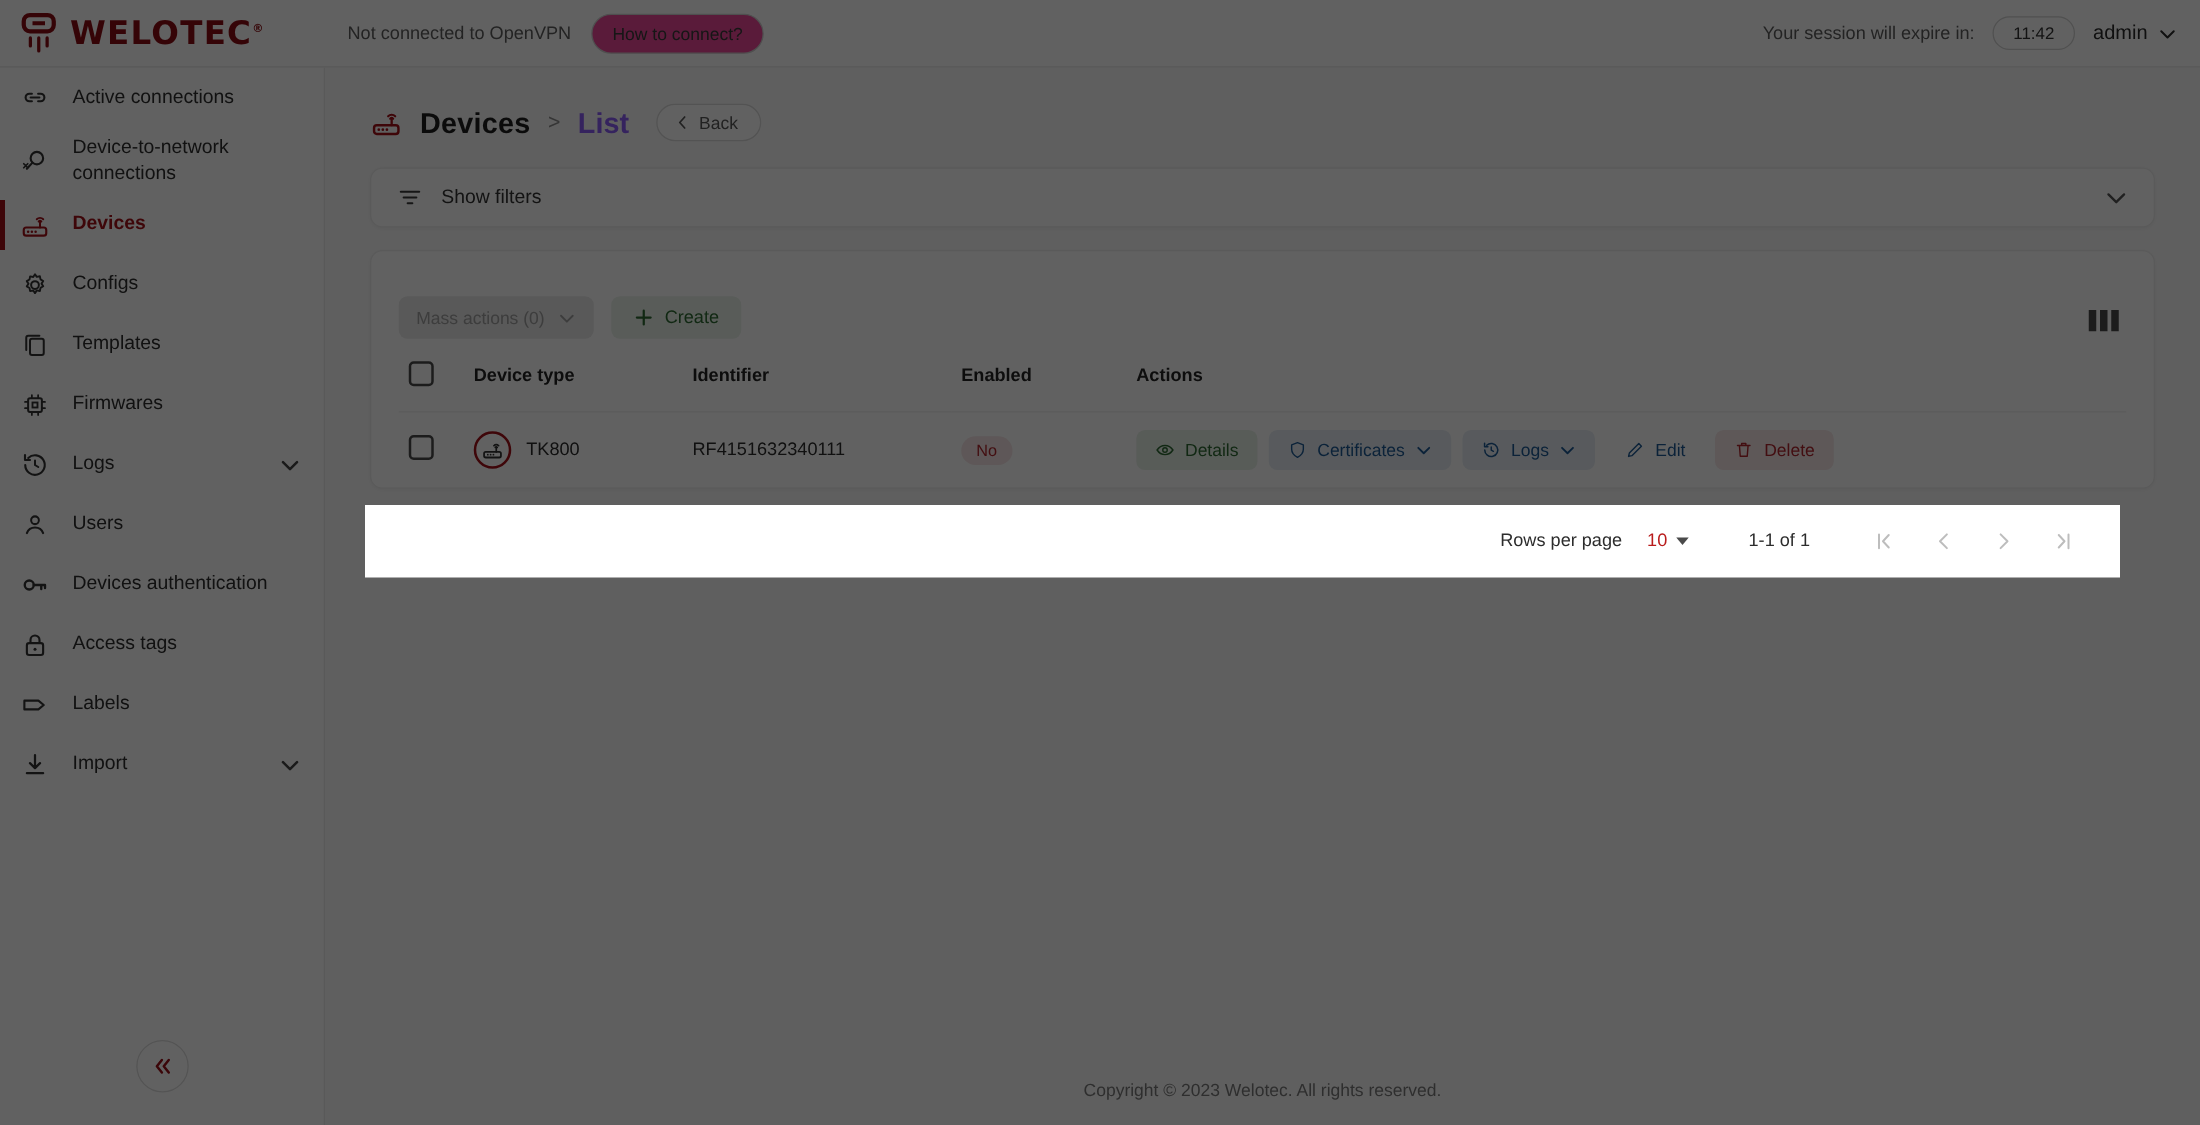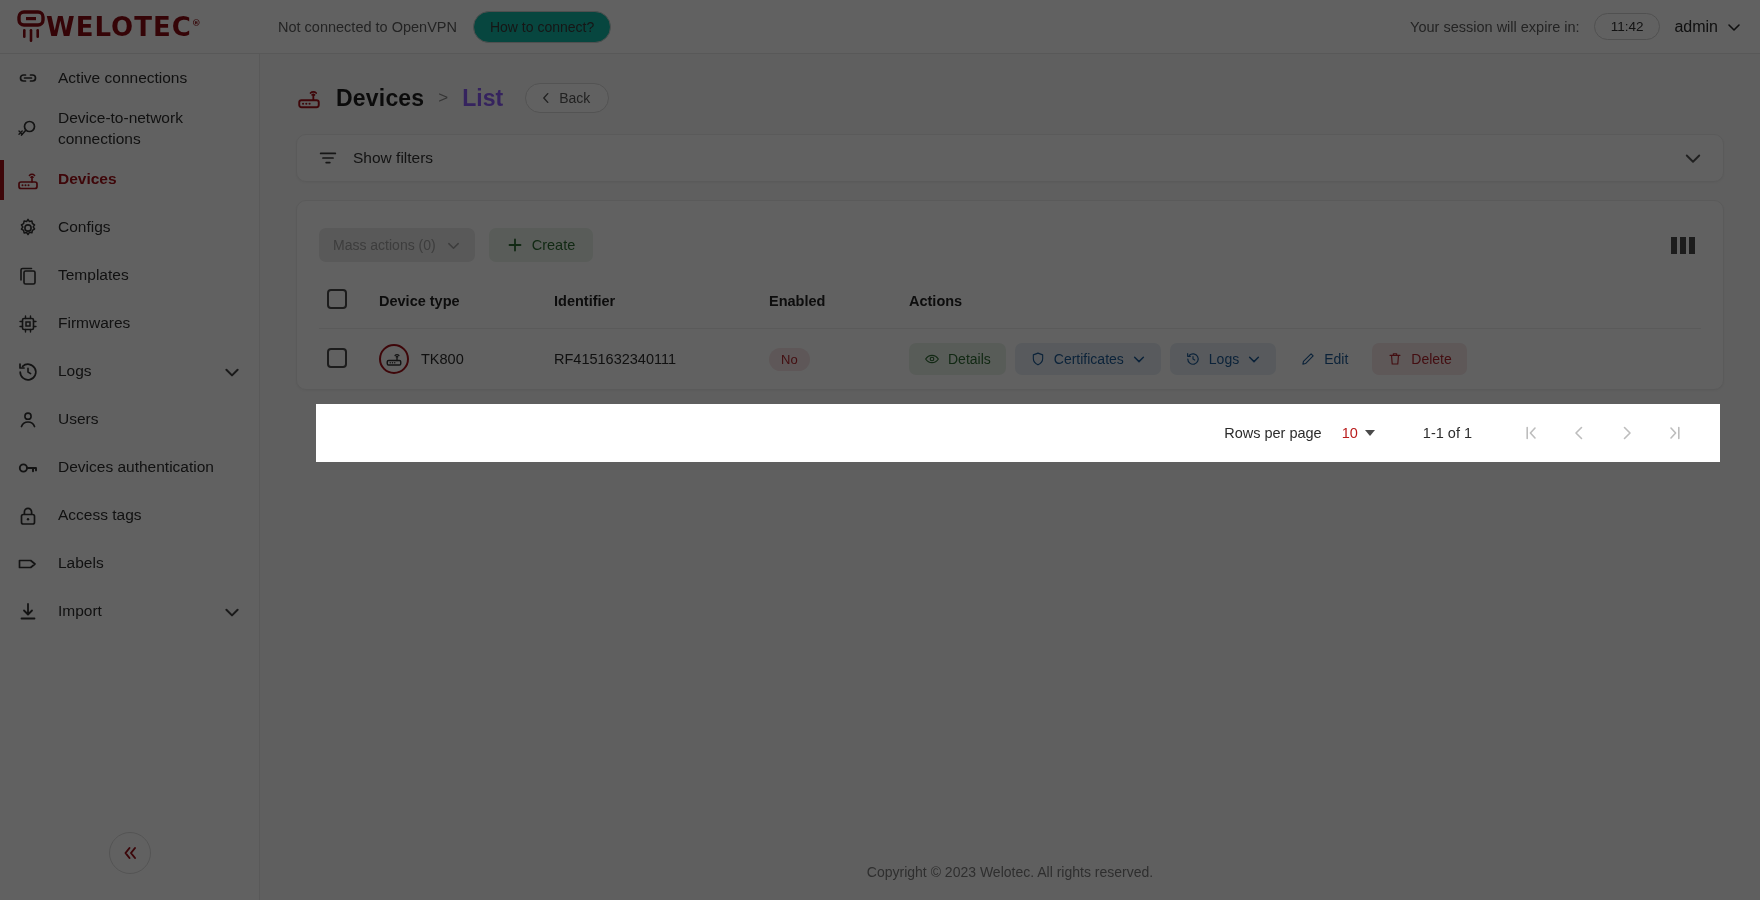--- a/index.html
+++ b/index.html
@@ -27,40 +27,41 @@
     width: 1760px; height: 54px;
     background: #fff;
     border-bottom: 1px solid #e6e6e6;
     display: flex; align-items: center;
     z-index: 5;
   }
   .brand {
     width: 260px; height: 54px;
     display: flex; align-items: center;
     padding-left: 16px;
+    gap: 10px;
   }
   .brand-mark { width: 30px; height: 34px; flex: 0 0 auto; }
   .brand-word {
     font-size: 26px; font-weight: 700; letter-spacing: 1px;
     color: #8c0d13;
     font-family: "DejaVu Sans", sans-serif;
   }
   .brand-word sup { font-size: 9px; vertical-align: super; }
   .vpn-status {
     font-size: 14.5px; color: #5d5d5d;
     margin-left: 18px;
   }
   .pill-btn {
     margin-left: 16px;
     border: 1px solid #cfcfcf;
     border-radius: 20px;
     padding: 7px 16px;
     font-size: 14px;
     color: #3a3a3a;
-    background: #14b8a6;
+    background: #ec4899;
     cursor: pointer;
     white-space: nowrap;
   }
   .topbar-right {
     margin-left: auto;
     display: flex; align-items: center;
     padding-right: 18px; gap: 14px;
   }
   .session-label { font-size: 14.5px; color: #5d5d5d; }
   .session-timer {
@@ -153,21 +154,21 @@
     height: 48px;
     display: flex; align-items: center;
     padding: 0 20px;
     cursor: pointer;
   }
   .filters-left { display: flex; align-items: center; gap: 14px; }
   .filters-label { font-size: 15.5px; color: #333; }
   .filters-chevron { margin-left: auto; color: #555; }
   
   .table-card { margin-top: 18px; padding: 18px 22px 0 22px; padding-bottom: 0; }
-  .toolbar { display: flex; align-items: center; gap: 14px; height: 52px; }
+  .toolbar { display: flex; align-items: flex-end; gap: 14px; height: 52px; }
   .mass-btn {
     display: inline-flex; align-items: center; gap: 10px;
     background: #e9e9e9; border: none; border-radius: 7px;
     padding: 9px 14px; font-size: 14px; color: #a0a0a0;
     cursor: default;
   }
   .create-btn {
     display: inline-flex; align-items: center; gap: 9px;
     background: #e9f2e9; border: none; border-radius: 7px;
     padding: 9px 18px; font-size: 14.5px; color: #2e6b33;
@@ -217,21 +218,21 @@
     text-align: right;
   }
   .act.green { background: #e8f1e8; color: #2e6b33; }
   .act.blue  { background: #e6edf4; color: #1f5b96; }
   .act.red   { background: #f6e6e7; color: #b0262e; }
   .act.plain { background: transparent; color: #1f5b96; }
   .act svg { flex: 0 0 auto; }
   
   .pager {
     position: absolute;
-    left: 316px; top: 404px;
+    left: 292px; top: 404px;
     width: 1404px; height: 58px;
     background: #ffffff;
     z-index: 60;
     display: flex; align-items: center; justify-content: flex-end;
     padding-right: 28px;
     gap: 0;
   }
   .pager-label { font-size: 14.5px; color: #2c2c2c; }
   .rows-select {
     display: inline-flex; align-items: center; gap: 7px;

